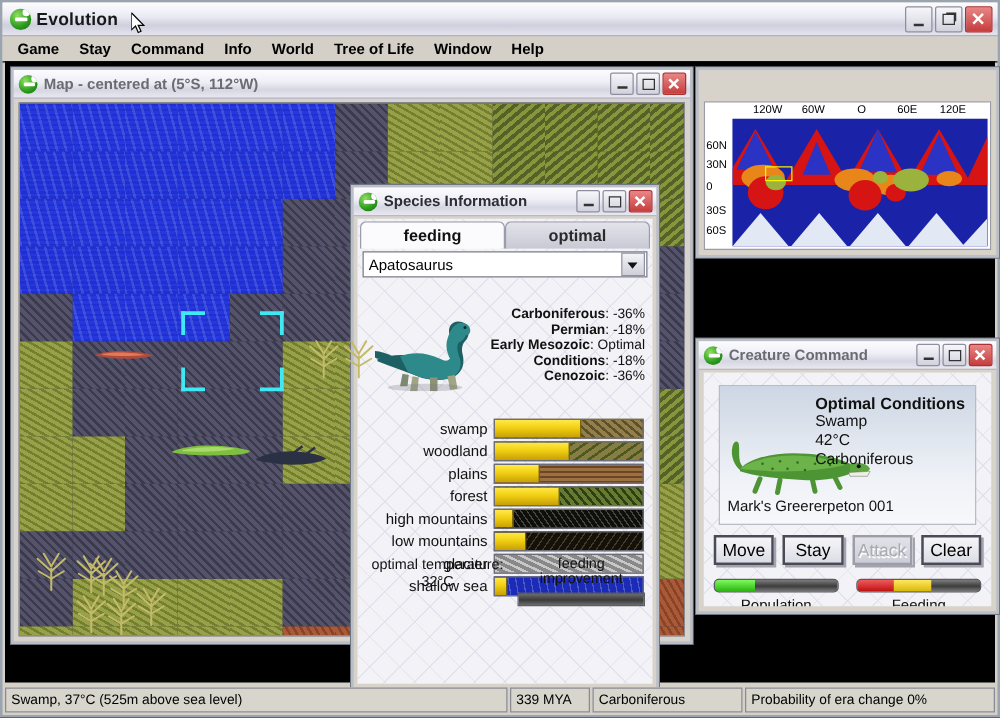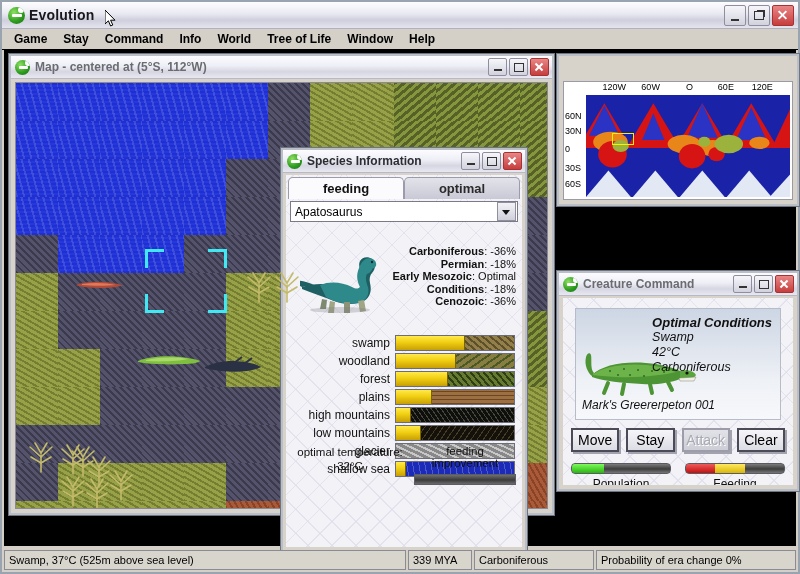--- a/index.html
+++ b/index.html
@@ -167,21 +167,21 @@
   .gsel{position:absolute;width:20px;height:10px;border:1.5px solid #f4f400;}
 
   
   #ccwin{left:553px;top:222px;width:242px;height:220px;}
   .ccbody{position:absolute;left:4px;top:25px;right:4px;bottom:4px;background:#f3f2f6;overflow:hidden;}
   .ccbody::before{content:"";position:absolute;inset:0;
     background:repeating-linear-gradient(45deg,rgba(255,255,255,0) 0 16px,rgba(222,222,236,.75) 16px 17px),
                repeating-linear-gradient(-45deg,rgba(255,255,255,0) 0 16px,rgba(222,222,236,.75) 16px 17px);
     pointer-events:none;}
   .ccpanel{position:absolute;left:12px;top:10px;right:12px;height:110px;
-    background:linear-gradient(to bottom,#cdd6e4,#eef1f6 65%,#f7f8fb);border:1px solid #b6bcc8;font-style:italic;}
+    background:linear-gradient(to bottom,#cdd6e4,#eef1f6 65%,#f7f8fb);border:1px solid #b6bcc8;}
   .ccopt{position:absolute;right:8px;top:6px;text-align:left;}
   .ccopt .h{font-size:13px;font-weight:bold;color:#111;}
   .ccopt .l{font-size:12.5px;color:#111;line-height:15px;}
   .ccname{position:absolute;left:6px;bottom:7px;font-size:12px;color:#111;}
   .ccbtns{position:absolute;left:8px;right:8px;top:130px;display:flex;gap:7px;}
   .ccbtn{flex:1;text-align:center;font-size:14px;color:#000;padding:2px 0;
     border:2px solid #4b4b57;background:linear-gradient(to bottom,#f6f6f9,#dcdce5);
     box-shadow:2px 2px 0 #a3a3b0;}
   .ccbtn.disabled{color:#a9a9b4;border-color:#9d9daa;
     background:linear-gradient(to bottom,#e2e2e8,#cdcdd6);text-shadow:1px 1px 0 #fff;}
@@ -722,29 +722,29 @@
                   <div class="barfill" style="width: 58%;"></div>
                 </div>
               </div>
               <div class="barrow">
                 <div class="barlbl">woodland</div>
                 <div class="bartrack bg-woodland">
                   <div class="barfill" style="width: 50%;"></div>
                 </div>
               </div>
               <div class="barrow">
+                <div class="barlbl">plains</div>
+                <div class="bartrack bg-plains">
+                  <div class="barfill" style="width: 30%;"></div>
+                </div>
+              </div>
+              <div class="barrow">
                 <div class="barlbl">forest</div>
                 <div class="bartrack bg-forest">
                   <div class="barfill" style="width: 43%;"></div>
-                </div>
-              </div>
-              <div class="barrow">
-                <div class="barlbl">plains</div>
-                <div class="bartrack bg-plains">
-                  <div class="barfill" style="width: 30%;"></div>
                 </div>
               </div>
               <div class="barrow">
                 <div class="barlbl">high mountains</div>
                 <div class="bartrack bg-highmt">
                   <div class="barfill" style="width: 12%;"></div>
                 </div>
               </div>
               <div class="barrow">
                 <div class="barlbl">low mountains</div>

